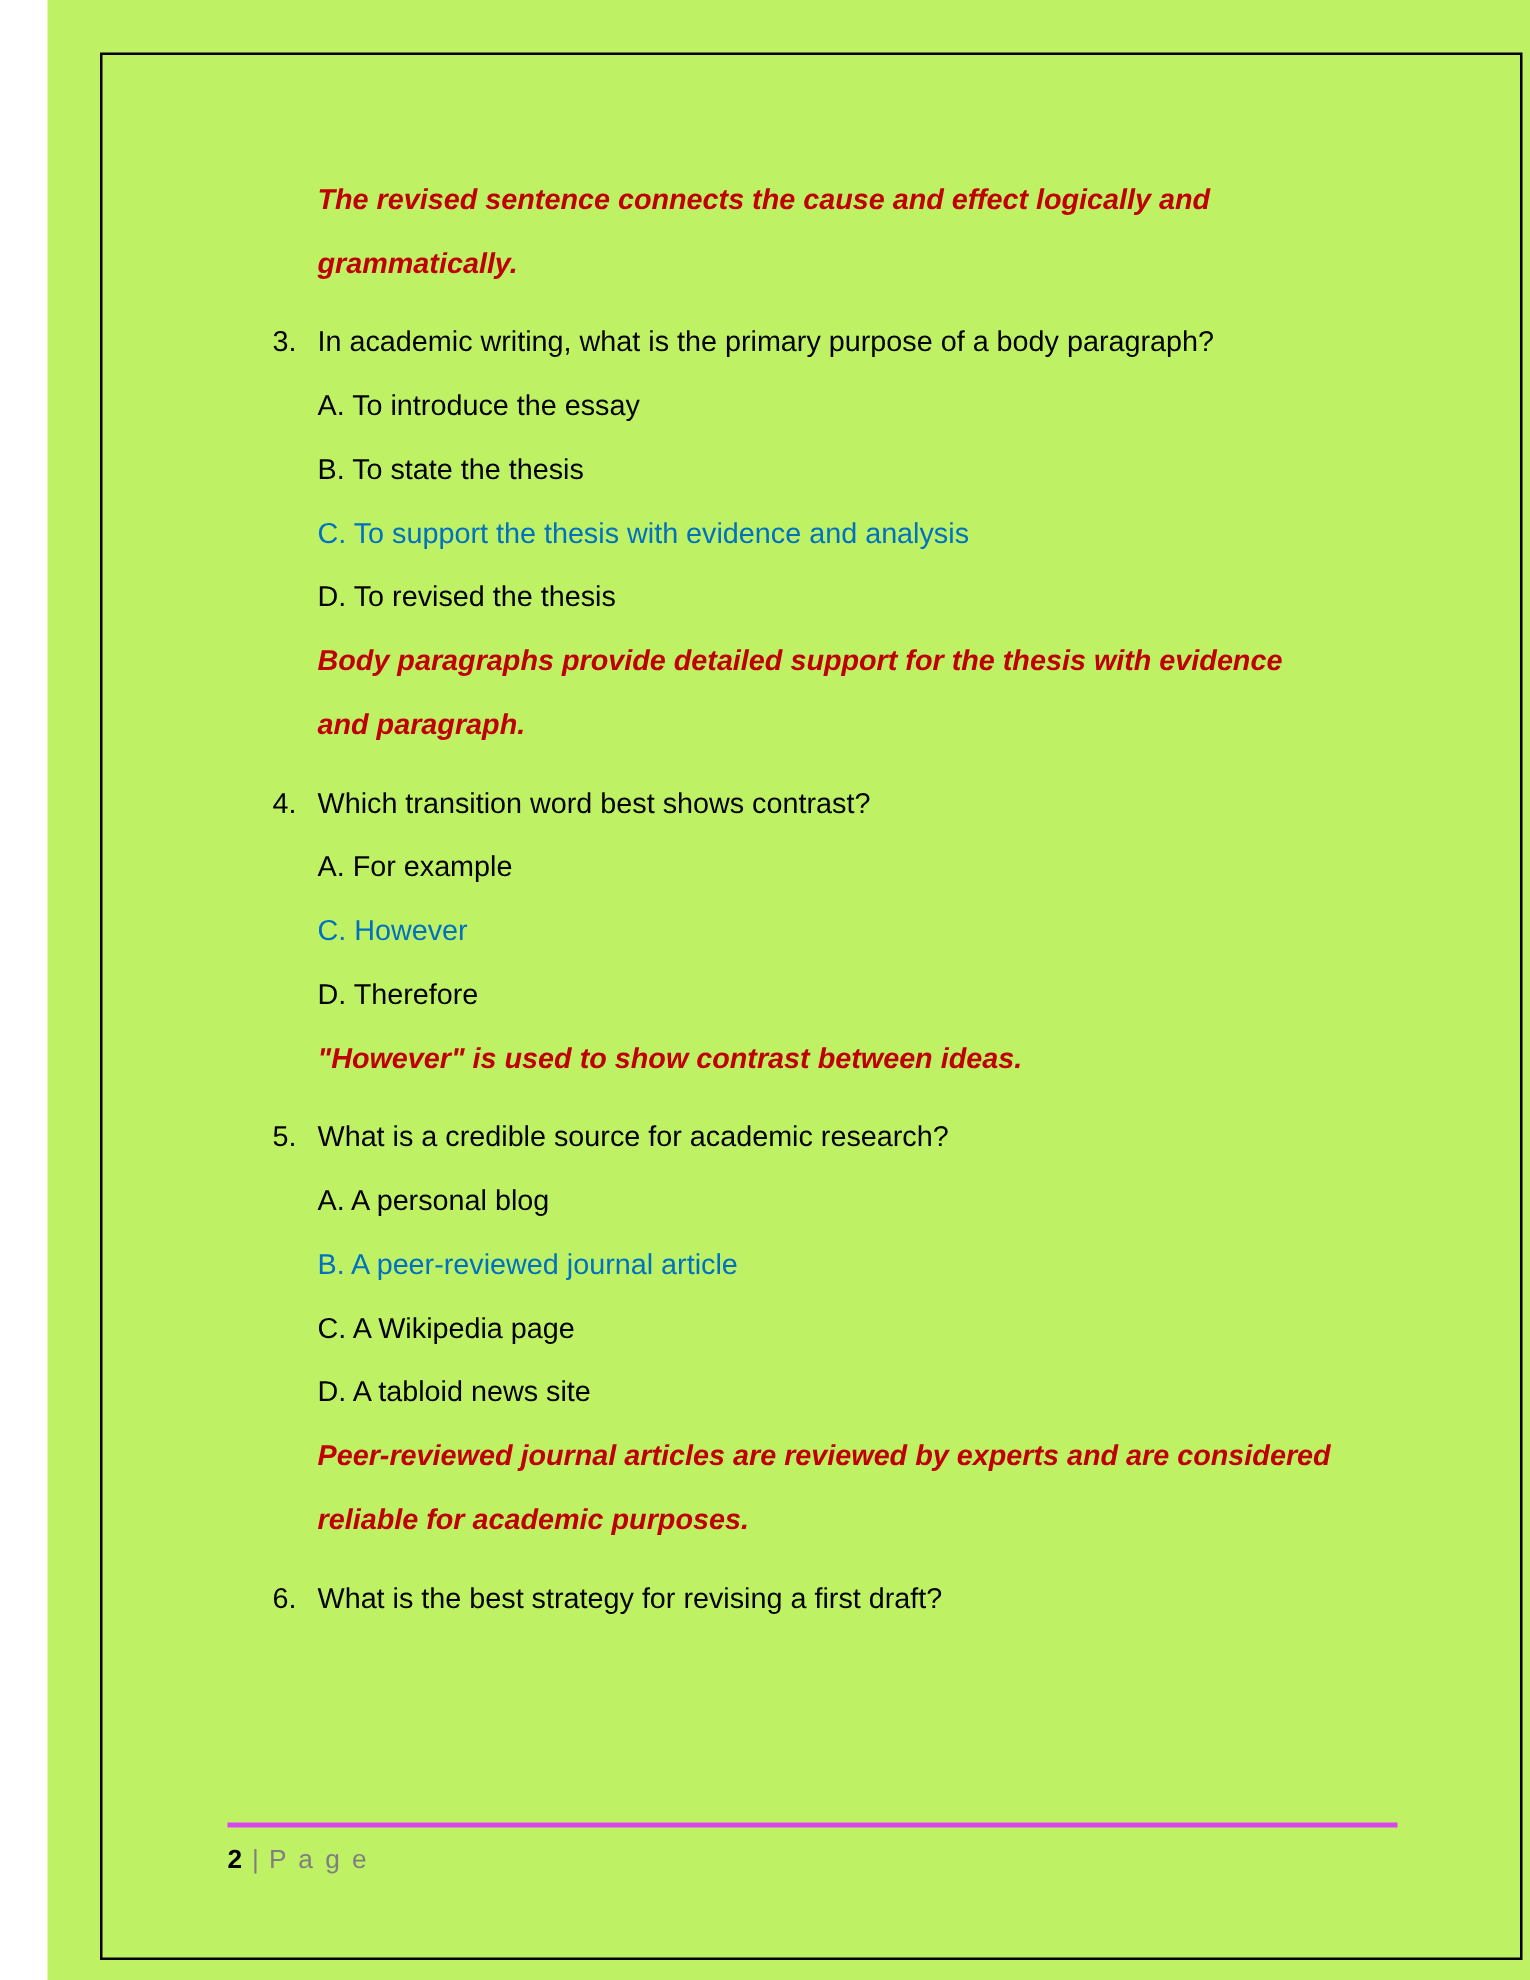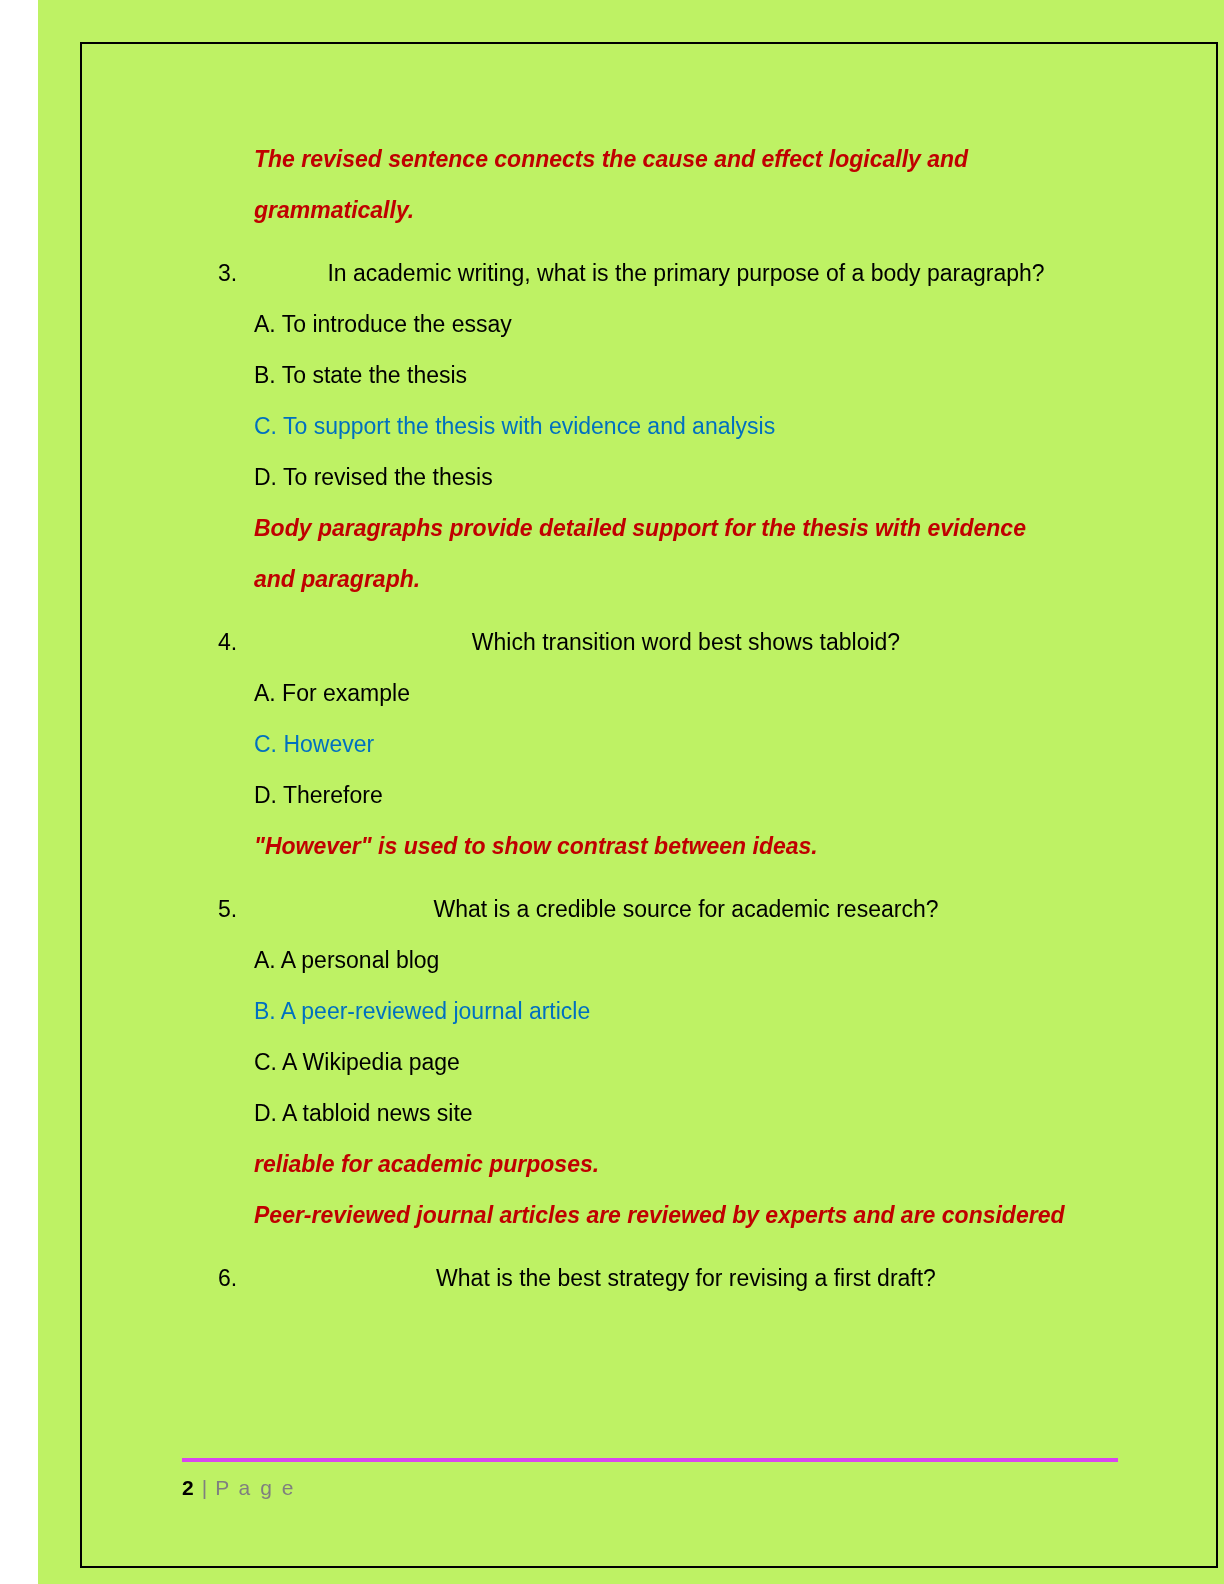--- a/index.html
+++ b/index.html
@@ -42,21 +42,21 @@
     font-weight: bold;
     font-style: italic;
   }
   .question { margin-top: 12px; }
   .q-head { display: flex; }
   .q-number {
     flex: 0 0 auto;
     width: 36px;
     margin-left: 36px;
   }
-  .q-text { flex: 1; text-align: center; }
+  .q-text { flex: 1; }
   .q-options { margin-left: 72px; }
   .option.correct {
     color: #0070C0;
     font-weight: normal;
   }
   .q-explanation { margin-left: 72px; }
   .footer {
     position: absolute;
     left: 144px;
     right: 144px;
@@ -93,21 +93,21 @@
             <div class="option">D. To revised the thesis</div>
           </div>
           <div class="q-explanation">
             <div class="explanation-line">Body paragraphs provide detailed support for the thesis with evidence</div>
             <div class="explanation-line">and paragraph.</div>
           </div>
         </div>
         <div class="question">
           <div class="q-head">
             <div class="q-number">4.</div>
-            <div class="q-text">Which transition word best shows tabloid?</div>
+            <div class="q-text">Which transition word best shows contrast?</div>
           </div>
           <div class="q-options">
             <div class="option">A. For example</div>
             <div class="option correct">C. However</div>
             <div class="option">D. Therefore</div>
           </div>
           <div class="q-explanation">
             <div class="explanation-line">"However" is used to show contrast between ideas.</div>
           </div>
         </div>
@@ -116,22 +116,22 @@
             <div class="q-number">5.</div>
             <div class="q-text">What is a credible source for academic research?</div>
           </div>
           <div class="q-options">
             <div class="option">A. A personal blog</div>
             <div class="option correct">B. A peer-reviewed journal article</div>
             <div class="option">C. A Wikipedia page</div>
             <div class="option">D. A tabloid news site</div>
           </div>
           <div class="q-explanation">
+            <div class="explanation-line">Peer-reviewed journal articles are reviewed by experts and are considered</div>
             <div class="explanation-line">reliable for academic purposes.</div>
-            <div class="explanation-line">Peer-reviewed journal articles are reviewed by experts and are considered</div>
           </div>
         </div>
         <div class="question">
           <div class="q-head">
             <div class="q-number">6.</div>
             <div class="q-text">What is the best strategy for revising a first draft?</div>
           </div>
         </div>
       </div>
   </div>

